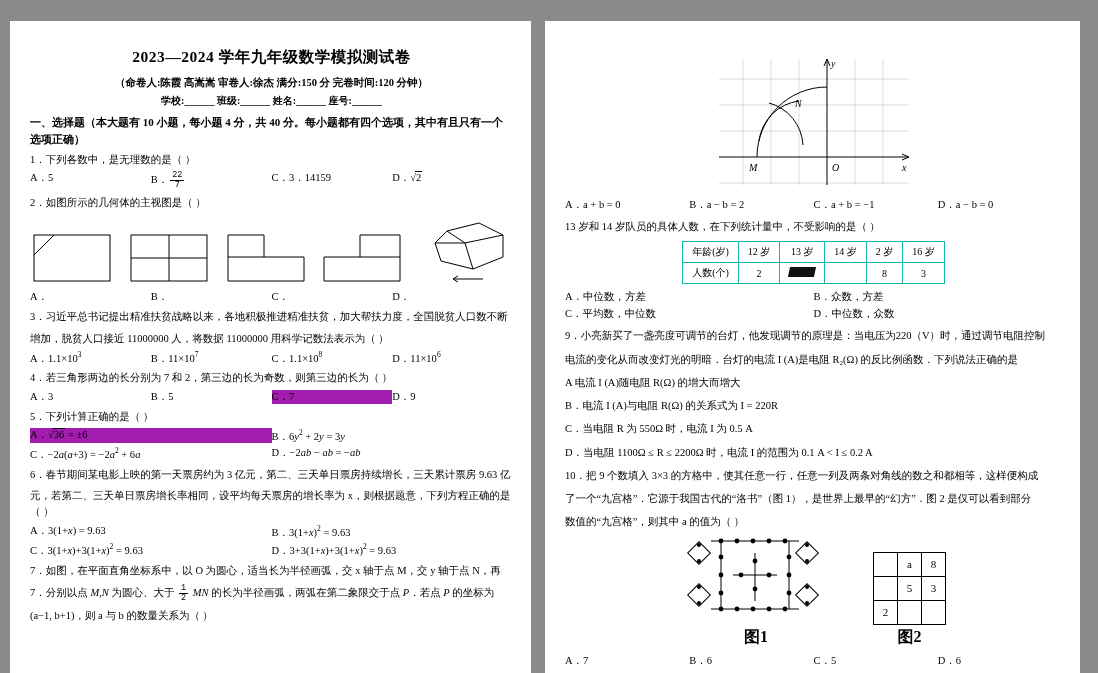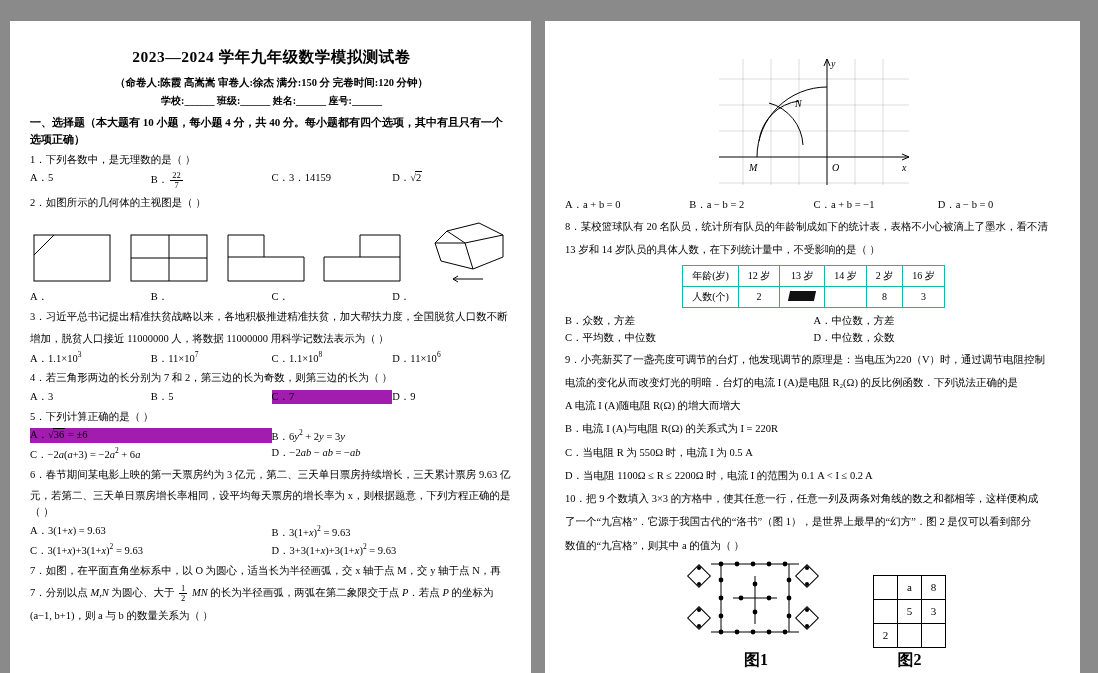--- a/index.html
+++ b/index.html
@@ -12,21 +12,21 @@
   .subtitle{text-align:center;font-size:10.5px;font-weight:bold;margin:2px 0;}
   .fillline{text-align:center;font-size:10px;font-weight:bold;margin:4px 0 6px 0;}
   .secthead{font-size:11px;font-weight:bold;line-height:1.5;margin:4px 0 2px 0;}
   .q{font-size:10.5px;line-height:1.55;margin:5px 0 2px 0;}
   .opts{font-size:10.5px;display:flex;margin:3px 0;}
   .opts span{display:inline-block;}
   .o4 > span{width:25%;}
   .o2 > span{width:50%;}
   .hl{background:#a21caf;}
   sub,sup{font-size:7.5px;}
-  .frac{display:inline-block;vertical-align:middle;text-align:center;font-size:8.5px;line-height:1.05;margin:0 2px;}
+  .frac{display:inline-block;vertical-align:middle;text-align:center;font-size:8.5px;line-height:1.05;margin:0 2px;font-family:Liberation Mono, monospace;}
   .frac .num{display:block;border-bottom:1px solid #000;padding:0 2px;}
   .frac .den{display:block;padding:0 2px;}
   .sqrt{display:inline-block;}
   .sqrt .rad{display:inline-block;border-top:1px solid #000;padding:0 1px 0 1px;margin-left:-1px;}
   .figrow{display:flex;align-items:flex-end;justify-content:space-between;margin:6px 0 2px 0;}
   .tbl{border-collapse:collapse;margin:6px auto;font-size:10px;}
   .tbl td{border:1px solid #14b8a6;padding:3px 9px;text-align:center;}
   .blot{display:inline-block;width:26px;height:10px;background:#111;transform:skewX(-12deg);}
   .nine{border-collapse:collapse;font-size:11px;}
   .nine td{border:1px solid #000;width:21px;height:21px;text-align:center;}
@@ -162,21 +162,20 @@
       </svg>
     </div>
 
     <div class="opts o4">
       <span>A．a + b = 0</span>
       <span>B．a − b = 2</span>
       <span>C．a + b = −1</span>
       <span>D．a − b = 0</span>
     </div>
 
-    <div class="q">8．某校篮球队有 20 名队员，统计所有队员的年龄制成如下的统计表，表格不小心被滴上了墨水，看不清</div>
     <div class="q">13 岁和 14 岁队员的具体人数，在下列统计量中，不受影响的是（        ）</div>
 
     <table class="tbl">
       <tbody>
           <tr>
         <td>年龄(岁)</td>
         <td>12 岁</td>
         <td>13 岁</td>
         <td>14 岁</td>
         <td>2 岁</td>
@@ -187,22 +186,22 @@
         <td>2</td>
         <td><span class="blot"></span></td>
         <td>&nbsp;</td>
         <td>8</td>
         <td>3</td>
       </tr>
     </tbody>
       </table>
 
     <div class="opts o2">
+      <span>A．中位数，方差</span>
       <span>B．众数，方差</span>
-      <span>A．中位数，方差</span>
     </div>
     <div class="opts o2">
       <span>C．平均数，中位数</span>
       <span>D．中位数，众数</span>
     </div>
 
     <div class="q">9．小亮新买了一盏亮度可调节的台灯，他发现调节的原理是：当电压为220（V）时，通过调节电阻控制</div>
     <div class="q">电流的变化从而改变灯光的明暗．台灯的电流 I (A)是电阻 R₂(Ω) 的反比例函数．下列说法正确的是</div>
     <div class="q">A 电流 I (A)随电阻 R(Ω) 的增大而增大</div>
     <div class="q">B．电流 I (A)与电阻 R(Ω) 的关系式为 I = 220R</div>

